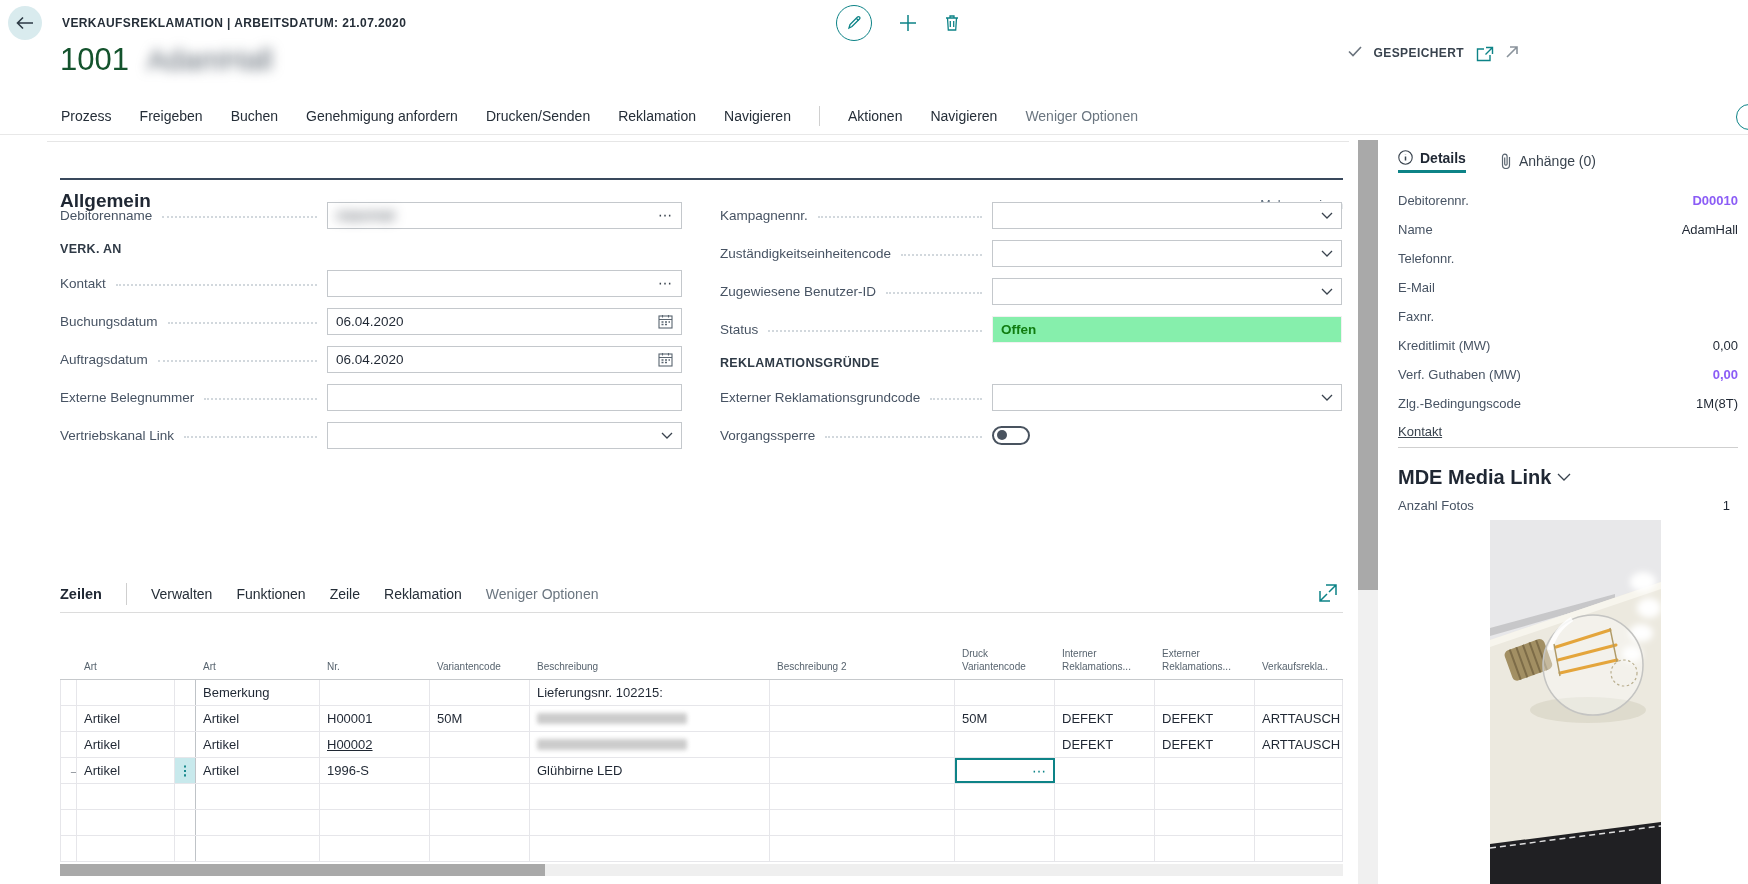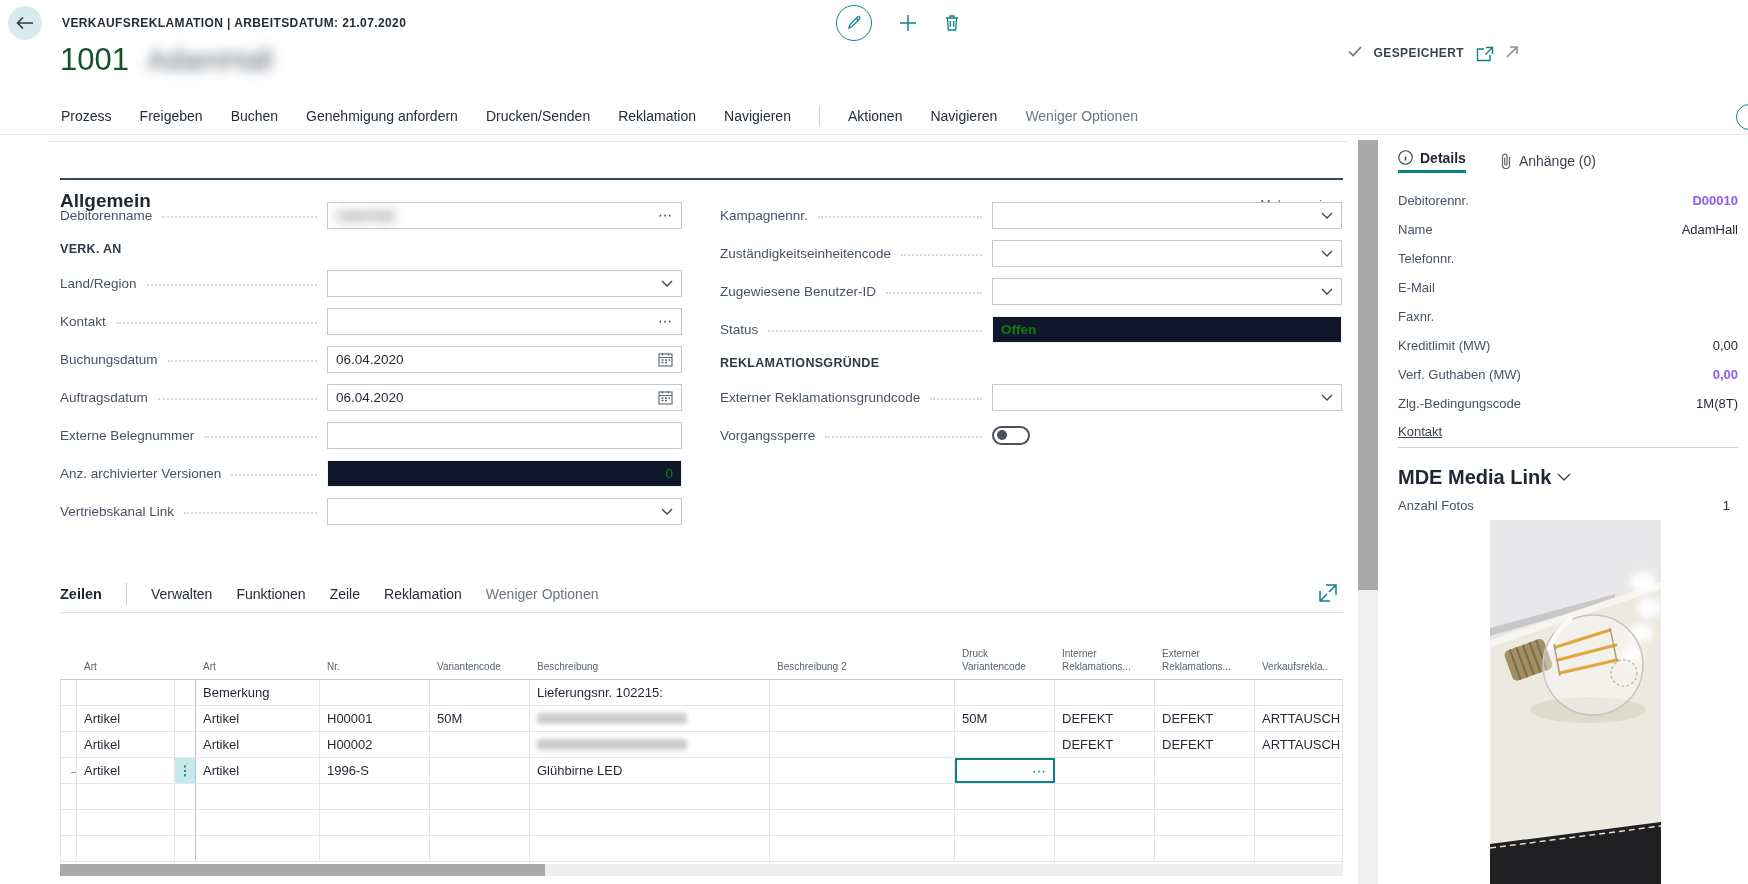--- a/index.html
+++ b/index.html
@@ -50,21 +50,21 @@
   .fields-right { left:720px; top:196px; width:622px; }
   .frow { display:flex; align-items:center; height:38px; }
   .grow { height:30px; display:flex; align-items:center; }
   .group-label { font-size:12.5px; font-weight:bold; letter-spacing:.3px; color:#2f3a46; }
   .flabel { font-size:13.5px; color:#475363; white-space:nowrap; }
   .leader { flex:1; min-width:12px; margin:0 10px; border-bottom:2px dotted #d2d8dd; height:0;
     transform:translateY(2px); }
   .control { width:355px; min-width:355px; height:27px; border:1px solid #c4c8cc; background:#fff;
     display:flex; align-items:center; padding:0 8px; font-size:13.5px; color:#1f2733; }
   .fields-right .control { width:350px; min-width:350px; }
-  .control.readonly { background:#0f172a; border-color:#f1f1f1; }
+  .control.readonly { background:#86efac; border-color:#f1f1f1; }
   .control.noborder { border:none; background:transparent; padding:0; }
   .fval { white-space:nowrap; overflow:hidden; }
   .ctrl-right { margin-left:auto; display:flex; align-items:center; color:#39434e; }
   .ell { font-size:14px; letter-spacing:1px; color:#39434e; cursor:pointer; line-height:10px; }
   .status-val { font-weight:bold; color:#107c10; }
   .green-link { margin-left:auto; color:#0f7d2f; cursor:pointer; }
   .toggle { width:38px; height:19px; border:2px solid #49535f; border-radius:10px; position:relative;
     background:#fff; cursor:pointer; }
   .toggle .knob { position:absolute; left:3px; top:2.5px; width:10px; height:10px; border-radius:50%;
     background:#49535f; }
@@ -219,32 +219,20 @@
         <span class="leader"></span>
       <div class="control">
         <span class="fval blur">AdamHall</span>
         <span class="ctrl-right ell">⋯</span>
       </div>
     </div>
     <div class="grow">
         <span class="group-label">VERK. AN</span>
       </div>
     <div class="frow">
-      <span class="flabel">Land/Region</span>
-        <span class="leader"></span>
-      <div class="control">
-        <span class="fval"></span>
-        <span class="ctrl-right">
-            <svg width="12" height="7" viewBox="0 0 12 7" fill="none" stroke="#39434e" stroke-width="1.3">
-              <path d="M1 1l5 5 5-5"></path>
-            </svg>
-          </span>
-      </div>
-    </div>
-    <div class="frow">
       <span class="flabel">Kontakt</span>
         <span class="leader"></span>
       <div class="control">
         <span class="fval"></span>
         <span class="ctrl-right ell">⋯</span>
       </div>
     </div>
     <div class="frow">
       <span class="flabel">Buchungsdatum</span>
         <span class="leader"></span>
@@ -271,27 +259,20 @@
               <path d="M3.5 8h2M7 8h2M10.5 8h1.5M3.5 10.5h2M7 10.5h2" stroke-width="1.4"></path>
             </svg>
           </span>
       </div>
     </div>
     <div class="frow">
       <span class="flabel">Externe Belegnummer</span>
         <span class="leader"></span>
       <div class="control">
         <span class="fval"></span>
-      </div>
-    </div>
-    <div class="frow">
-      <span class="flabel">Anz. archivierter Versionen</span>
-        <span class="leader"></span>
-      <div class="control readonly">
-        <span class="green-link">0</span>
       </div>
     </div>
     <div class="frow">
       <span class="flabel">Vertriebskanal Link</span>
         <span class="leader"></span>
       <div class="control">
         <span class="fval"></span>
         <span class="ctrl-right">
             <svg width="12" height="7" viewBox="0 0 12 7" fill="none" stroke="#39434e" stroke-width="1.3">
               <path d="M1 1l5 5 5-5"></path>
@@ -431,21 +412,21 @@
         <div class="td" style="width: 100px;">50M</div>
         <div class="td" style="width: 100px;">DEFEKT</div>
         <div class="td" style="width: 100px;">DEFEKT</div>
         <div class="td" style="width: 88px;">ARTTAUSCH</div>
       </div>
       <div class="trow">
         <div class="td first" style="width: 17px;"></div>
         <div class="td" style="width: 98px;">Artikel</div>
         <div class="td freeze" style="width: 21px;"></div>
         <div class="td" style="width: 124px;">Artikel</div>
-        <div class="td" style="width: 110px;">H00002</div>
+        <div class="td" style="width: 110px; text-decoration: underline;">H00002</div>
         <div class="td" style="width: 100px;"></div>
         <div class="td" style="width: 240px;">
           <span class="redact"></span>
         </div>
         <div class="td" style="width: 185px;"></div>
         <div class="td" style="width: 100px;"></div>
         <div class="td" style="width: 100px;">DEFEKT</div>
         <div class="td" style="width: 100px;">DEFEKT</div>
         <div class="td" style="width: 88px;">ARTTAUSCH</div>
       </div>

